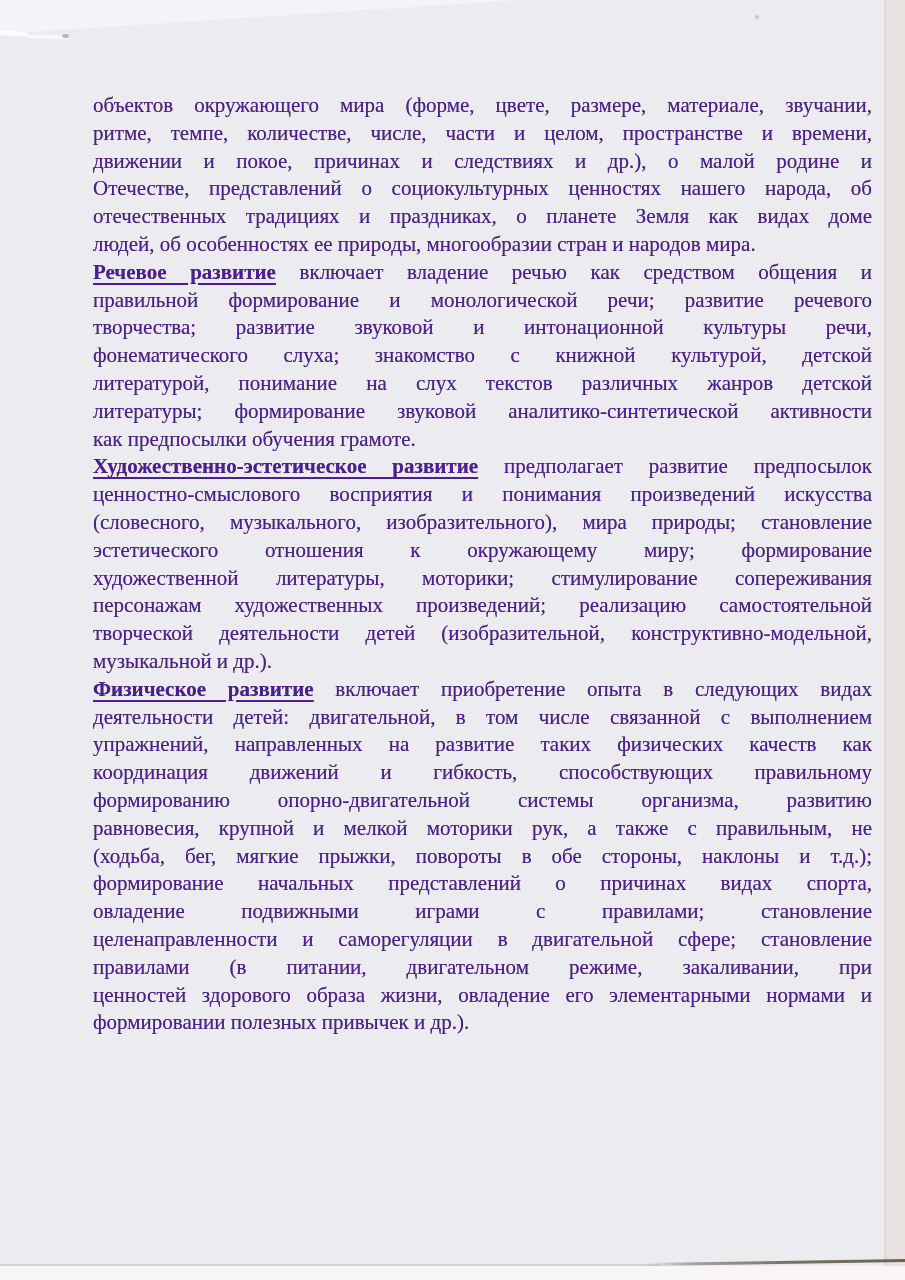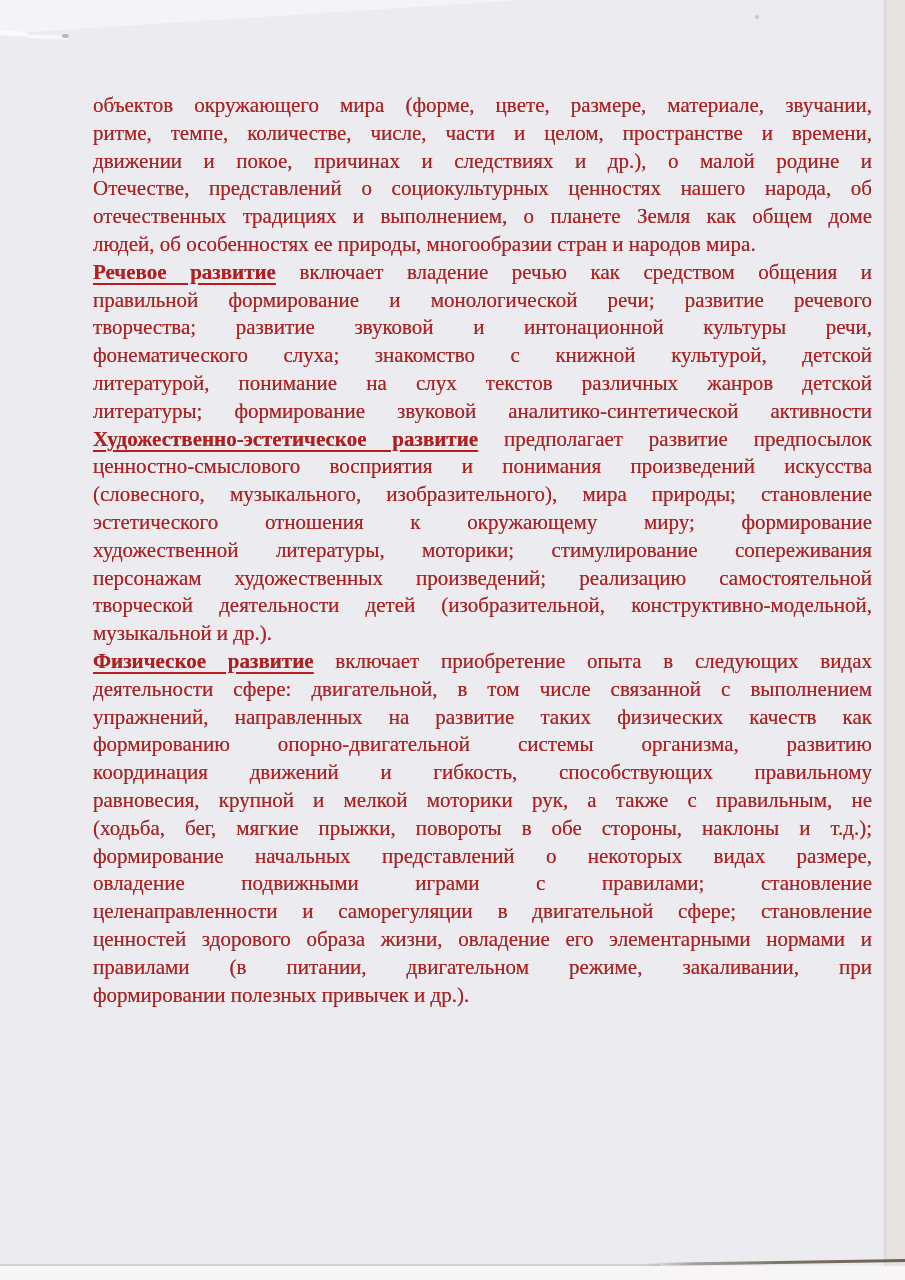--- a/index.html
+++ b/index.html
@@ -22,21 +22,21 @@
   .top-wedge{position:absolute;left:0;top:0;width:520px;height:34px;background:#f5f3f7;
           clip-path:polygon(0 0,520px 0,0 34px);}
   .scratch{position:absolute;border-radius:3px;}
   .scratch-a{left:0;top:31px;width:28px;height:5px;background:#fbfafc;transform:rotate(2deg);}
   .scratch-b{left:27px;top:35px;width:42px;height:4px;background:#f8f7fa;transform:rotate(1.2deg);}
   .speck{position:absolute;border-radius:50%;}
   .speck-a{left:62px;top:34px;width:7px;height:4px;background:#bdb7b9;}
   .speck-b{left:755px;top:15px;width:4px;height:4px;background:#c9c4c8;}
   
   .text-block{position:absolute;left:93px;top:92px;width:779px;
-          font-size:21px;line-height:27.8px;color:#b91c1c;
+          font-size:21px;line-height:27.8px;color:#4c1d95;
           text-shadow:0 0 .6px rgba(54,49,44,.65);
           text-align:justify;}
   .ln{text-align:justify;text-align-last:justify;white-space:normal;}
   .ln.last{text-align-last:left;}
   .lead{text-decoration:underline;text-decoration-thickness:1.6px;text-underline-offset:4px;font-weight:bold;}
 </style>
 </head>
 <body>
 
 <div class="screen">
@@ -50,50 +50,51 @@
   <div class="scratch scratch-b"></div>
   <div class="speck speck-a"></div>
   <div class="speck speck-b"></div>
 
   <div class="text-block">
       <div>
         <div class="ln">объектов окружающего мира (форме, цвете, размере, материале, звучании,</div>
         <div class="ln">ритме, темпе, количестве, числе, части и целом, пространстве и времени,</div>
         <div class="ln">движении и покое, причинах и следствиях и др.), о малой родине и</div>
         <div class="ln">Отечестве, представлений о социокультурных ценностях нашего народа, об</div>
-        <div class="ln">отечественных традициях и выполнением, о планете Земля как общем доме</div>
+        <div class="ln">отечественных традициях и праздниках, о планете Земля как видах доме</div>
         <div class="ln last">людей, об особенностях ее природы, многообразии стран и народов мира.</div>
       </div>
       <div>
         <div class="ln"><span class="lead">Речевое развитие</span> включает владение речью как средством общения и</div>
         <div class="ln">правильной формирование и монологической речи; развитие речевого</div>
         <div class="ln">творчества; развитие звуковой и интонационной культуры речи,</div>
         <div class="ln">фонематического слуха; знакомство с книжной культурой, детской</div>
         <div class="ln">литературой, понимание на слух текстов различных жанров детской</div>
         <div class="ln">литературы; формирование звуковой аналитико-синтетической активности</div>
+        <div class="ln last">как предпосылки обучения грамоте.</div>
       </div>
       <div>
         <div class="ln"><span class="lead">Художественно-эстетическое развитие</span> предполагает развитие предпосылок</div>
         <div class="ln">ценностно-смыслового восприятия и понимания произведений искусства</div>
         <div class="ln">(словесного, музыкального, изобразительного), мира природы; становление</div>
         <div class="ln">эстетического отношения к окружающему миру; формирование</div>
         <div class="ln">художественной литературы, моторики; стимулирование сопереживания</div>
         <div class="ln">персонажам художественных произведений; реализацию самостоятельной</div>
         <div class="ln">творческой деятельности детей (изобразительной, конструктивно-модельной,</div>
         <div class="ln last">музыкальной и др.).</div>
       </div>
       <div>
         <div class="ln"><span class="lead">Физическое развитие</span> включает приобретение опыта в следующих видах</div>
-        <div class="ln">деятельности сфере: двигательной, в том числе связанной с выполнением</div>
+        <div class="ln">деятельности детей: двигательной, в том числе связанной с выполнением</div>
         <div class="ln">упражнений, направленных на развитие таких физических качеств как</div>
+        <div class="ln">координация движений и гибкость, способствующих правильному</div>
         <div class="ln">формированию опорно-двигательной системы организма, развитию</div>
-        <div class="ln">координация движений и гибкость, способствующих правильному</div>
         <div class="ln">равновесия, крупной и мелкой моторики рук, а также с правильным, не</div>
         <div class="ln">(ходьба, бег, мягкие прыжки, повороты в обе стороны, наклоны и т.д.);</div>
-        <div class="ln">формирование начальных представлений о некоторых видах размере,</div>
+        <div class="ln">формирование начальных представлений о причинах видах спорта,</div>
         <div class="ln">овладение подвижными играми с правилами; становление</div>
         <div class="ln">целенаправленности и саморегуляции в двигательной сфере; становление</div>
+        <div class="ln">правилами (в питании, двигательном режиме, закаливании, при</div>
         <div class="ln">ценностей здорового образа жизни, овладение его элементарными нормами и</div>
-        <div class="ln">правилами (в питании, двигательном режиме, закаливании, при</div>
         <div class="ln last">формировании полезных привычек и др.).</div>
       </div>
     </div>
 </div>
 
 </body></html>

